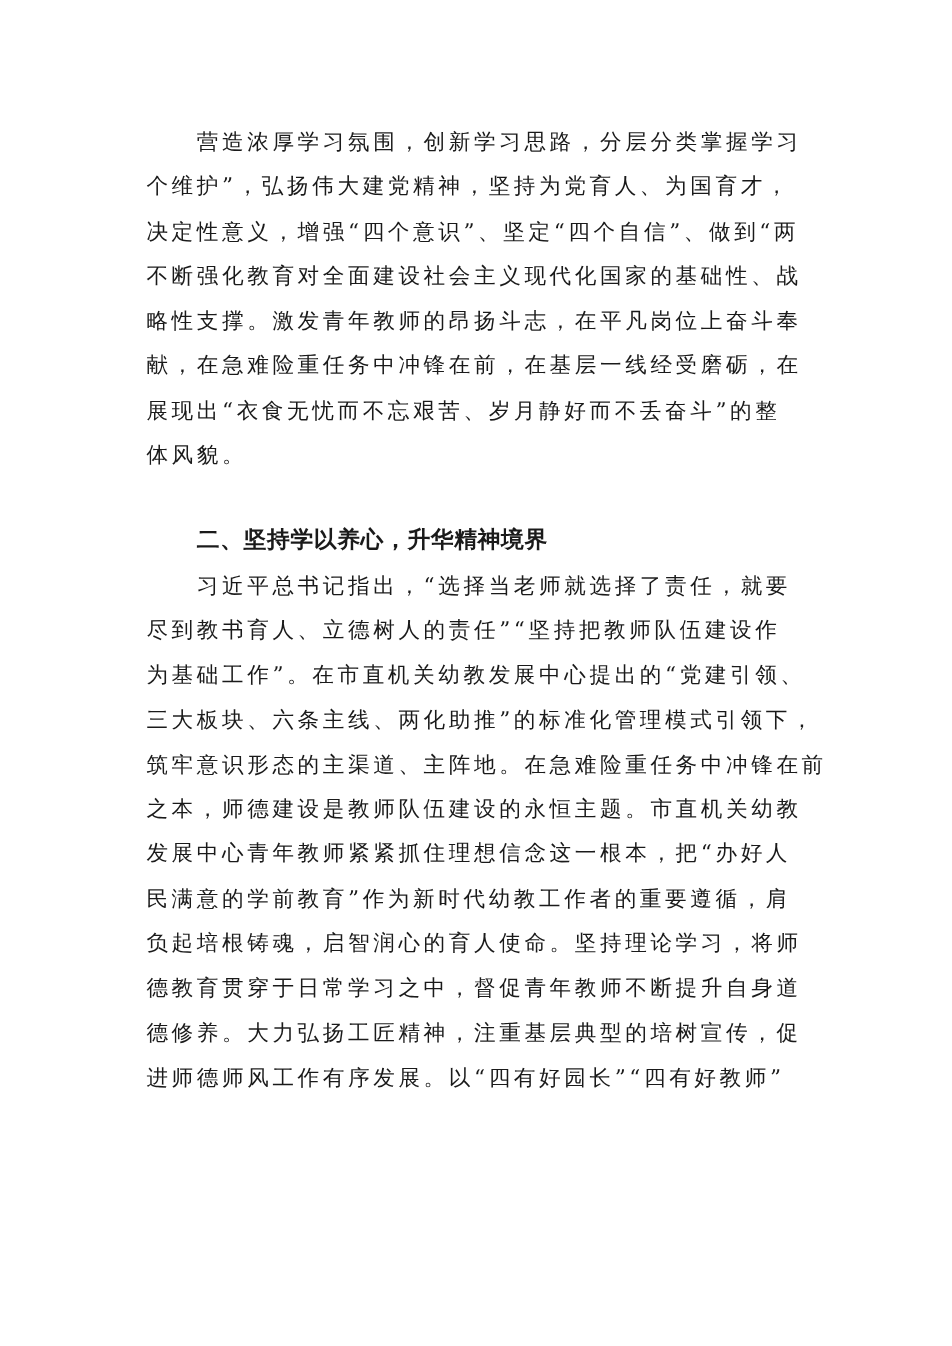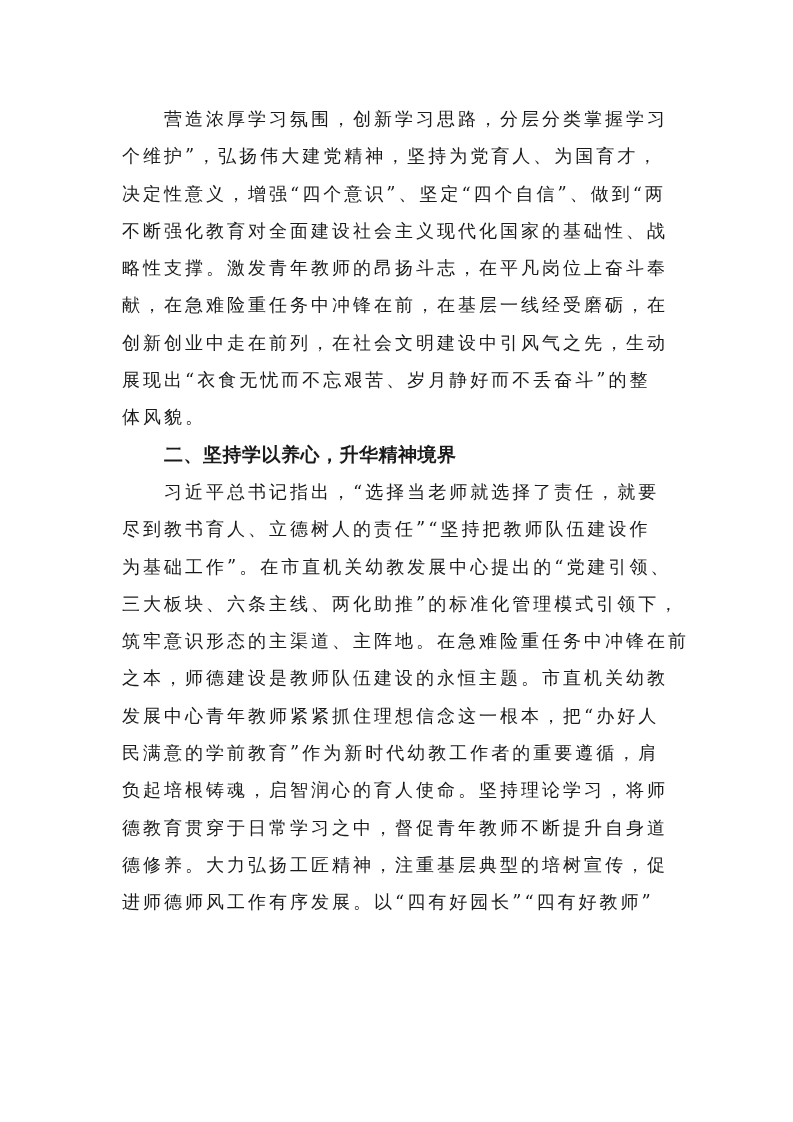--- a/index.html
+++ b/index.html
@@ -18,34 +18,34 @@
     font-size: 18px;
     letter-spacing: 3px;
     white-space: nowrap;
   }
   .indent { padding-left: 42px; }
   .heading {
     font-family: Liberation Serif, serif;
     font-weight: bold;
     letter-spacing: 0.5px;
     font-size: 19px;
+    margin-top: 34px;
   }
 </style>
 </head>
 <body>
 
 <div class="page">
   <div class="paragraph">
     <div class="line indent">营造浓厚学习氛围，创新学习思路，分层分类掌握学习</div>
     <div class="line">个维护”，弘扬伟大建党精神，坚持为党育人、为国育才，</div>
     <div class="line">决定性意义，增强“四个意识”、坚定“四个自信”、做到“两</div>
     <div class="line">不断强化教育对全面建设社会主义现代化国家的基础性、战</div>
     <div class="line">略性支撑。激发青年教师的昂扬斗志，在平凡岗位上奋斗奉</div>
     <div class="line">献，在急难险重任务中冲锋在前，在基层一线经受磨砺，在</div>
-    <div class="line">创新创业中走在前列，在社会文明建设中引风气之先，生动</div>
     <div class="line">展现出“衣食无忧而不忘艰苦、岁月静好而不丢奋斗”的整</div>
     <div class="line">体风貌。</div>
   </div>
 
   <div class="line indent heading">二、坚持学以养心，升华精神境界</div>
 
   <div class="paragraph">
     <div class="line indent">习近平总书记指出，“选择当老师就选择了责任，就要</div>
     <div class="line">尽到教书育人、立德树人的责任”“坚持把教师队伍建设作</div>
     <div class="line">为基础工作”。在市直机关幼教发展中心提出的“党建引领、</div>

